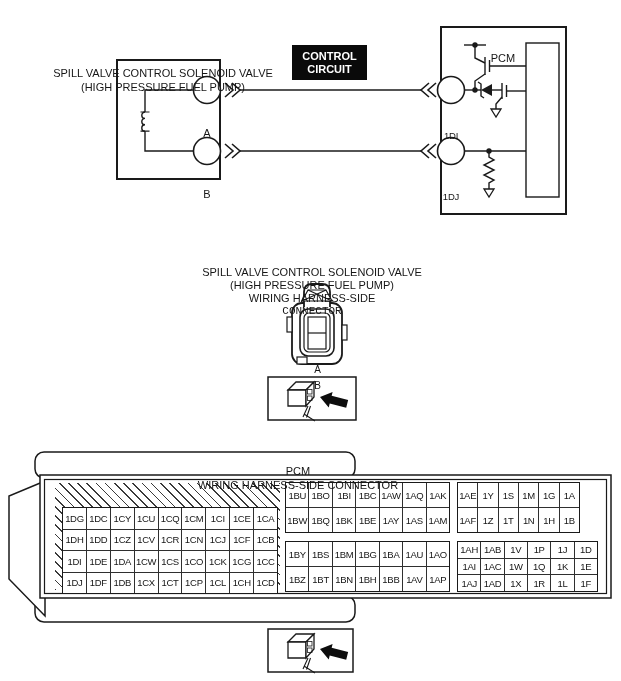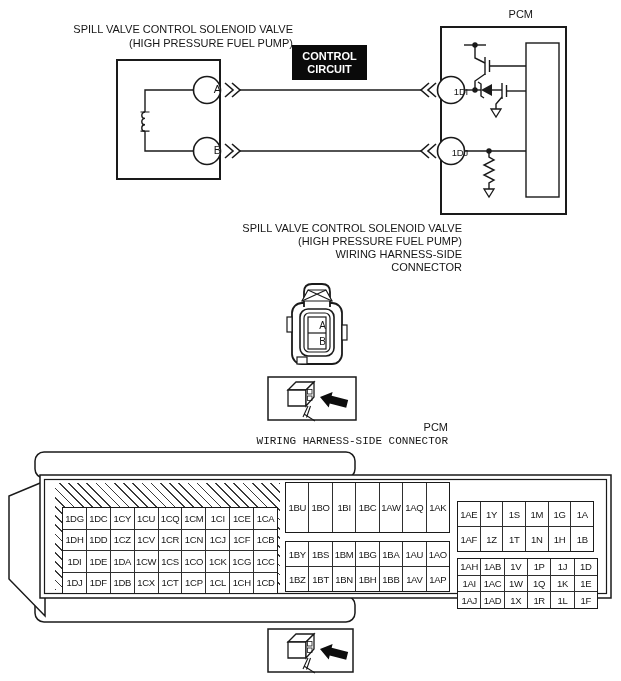--- a/index.html
+++ b/index.html
@@ -2,22 +2,22 @@
 <html><head>
 <meta charset="utf-8">
 <style>
   html,body{margin:0;padding:0;background:#ffffff;}
   #stage{
     position:relative;width:621px;height:681px;background:#ffffff;overflow:hidden;
     font-family:"Liberation Sans",sans-serif;color:#161616;
   }
   #lineart{position:absolute;left:0;top:0;z-index:1;}
   .lbl{
-    position:absolute;z-index:4;font-size:11px;line-height:13px;text-align:right;
-    color:#161616;white-space:nowrap;
+    position:absolute;z-index:4;font-size:11px;line-height:13px;text-align:center;
+    color:#161616;white-space:nowrap;margin-top:44px;
   }
   .term{font-size:11px;}
   .pin{font-size:9.5px;letter-spacing:-0.2px;}
   #cc-box{
     position:absolute;left:292px;top:45px;width:75px;height:35px;z-index:4;
     background:#0a0a0a;color:#ffffff;display:flex;flex-direction:column;
     align-items:center;justify-content:center;font-weight:bold;font-size:11px;line-height:13px;
   }
   #hatch{
     position:absolute;left:55px;top:483px;width:225px;height:107px;z-index:2;
@@ -30,22 +30,22 @@
   .grow{flex:1;display:flex;}
   .grow:not(:last-child){border-bottom:1px solid #2f2f2f;}
   .gcell{
     flex:1;display:flex;align-items:center;justify-content:center;
     font-size:9.5px;letter-spacing:-0.3px;color:#141414;overflow:hidden;
   }
   .gcell:not(:last-child){border-right:1px solid #2f2f2f;}
   #grid-left  {left:62px; top:507px;width:216px;height:87px;}
   #grid-mid-t {left:285px;top:482px;width:165px;height:51px;}
   #grid-mid-b {left:285px;top:541px;width:165px;height:51px;}
-  #grid-right-t{left:457px;top:482px;width:137px;height:51px;margin-top:19px;}
-  #grid-right-b{left:457px;top:558px;width:141px;height:51px;}
+  #grid-right-t{left:457px;top:482px;width:123px;height:51px;}
+  #grid-right-b{left:457px;top:541px;width:141px;height:51px;}
 </style>
 </head>
 <body>
 
 <div id="stage">
 
   <svg id="lineart" width="621" height="681" viewBox="0 0 621 681">
     <g stroke="#1a1a1a" fill="none" stroke-width="1.5">
 
       <rect x="117" y="60" width="103" height="119" stroke-width="2"></rect>
@@ -175,27 +175,27 @@
   <div class="lbl" style="left:473px;top:8px;width:60px;">PCM</div>
 
   <div class="lbl term" style="left:193px;top:83px;width:28px;">A</div>
   <div class="lbl term" style="left:193px;top:144px;width:28px;">B</div>
   <div class="lbl pin" style="left:434px;top:85px;width:34px;">1DI</div>
   <div class="lbl pin" style="left:434px;top:146px;width:34px;">1DJ</div>
 
   <div class="lbl" style="left:162px;top:222px;width:300px;">SPILL VALVE CONTROL SOLENOID VALVE</div>
   <div class="lbl" style="left:162px;top:235px;width:300px;">(HIGH PRESSURE FUEL PUMP)</div>
   <div class="lbl" style="left:162px;top:248px;width:300px;">WIRING HARNESS-SIDE</div>
-  <div class="lbl" style="left:162px;top:261px;width:300px;">CONNECTOR</div>
+  <div class="lbl" style="left:162px;top:261px;width:300px;font-family:Liberation Mono, monospace;">CONNECTOR</div>
 
   <div class="lbl" style="left:309px;top:319px;width:17px;font-size:10px;">A</div>
   <div class="lbl" style="left:309px;top:335px;width:17px;font-size:10px;">B</div>
 
   <div class="lbl" style="left:148px;top:421px;width:300px;">PCM</div>
-  <div class="lbl" style="left:148px;top:435px;width:300px;font-family:Liberation Mono, monospace;">WIRING HARNESS-SIDE CONNECTOR</div>
+  <div class="lbl" style="left:148px;top:435px;width:300px;">WIRING HARNESS-SIDE CONNECTOR</div>
 
   <div id="hatch"></div>
 
   <div id="grid-left" class="gridblock">
       <div class="grow">
         <div class="gcell">1DG</div>
         <div class="gcell">1DC</div>
         <div class="gcell">1CY</div>
         <div class="gcell">1CU</div>
         <div class="gcell">1CQ</div>
@@ -241,20 +241,29 @@
   <div id="grid-mid-t" class="gridblock">
       <div class="grow">
         <div class="gcell">1BU</div>
         <div class="gcell">1BO</div>
         <div class="gcell">1BI</div>
         <div class="gcell">1BC</div>
         <div class="gcell">1AW</div>
         <div class="gcell">1AQ</div>
         <div class="gcell">1AK</div>
       </div>
+      <div class="grow">
+        <div class="gcell">1BW</div>
+        <div class="gcell">1BQ</div>
+        <div class="gcell">1BK</div>
+        <div class="gcell">1BE</div>
+        <div class="gcell">1AY</div>
+        <div class="gcell">1AS</div>
+        <div class="gcell">1AM</div>
+      </div>
     </div>
   <div id="grid-mid-b" class="gridblock">
       <div class="grow">
         <div class="gcell">1BY</div>
         <div class="gcell">1BS</div>
         <div class="gcell">1BM</div>
         <div class="gcell">1BG</div>
         <div class="gcell">1BA</div>
         <div class="gcell">1AU</div>
         <div class="gcell">1AO</div>

